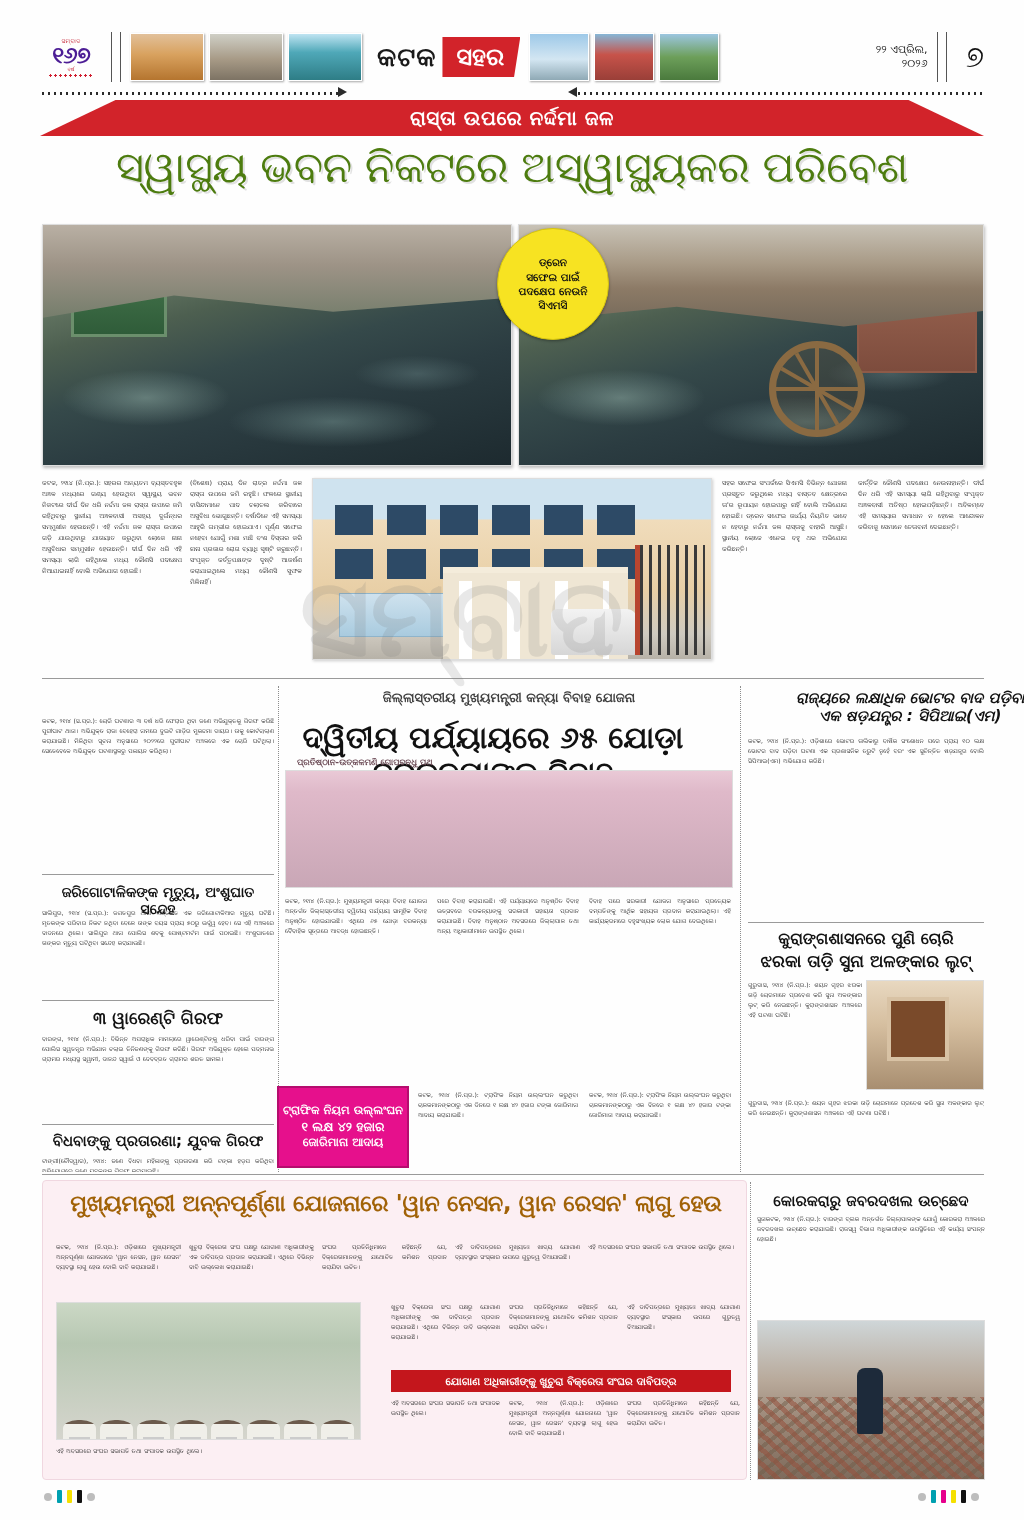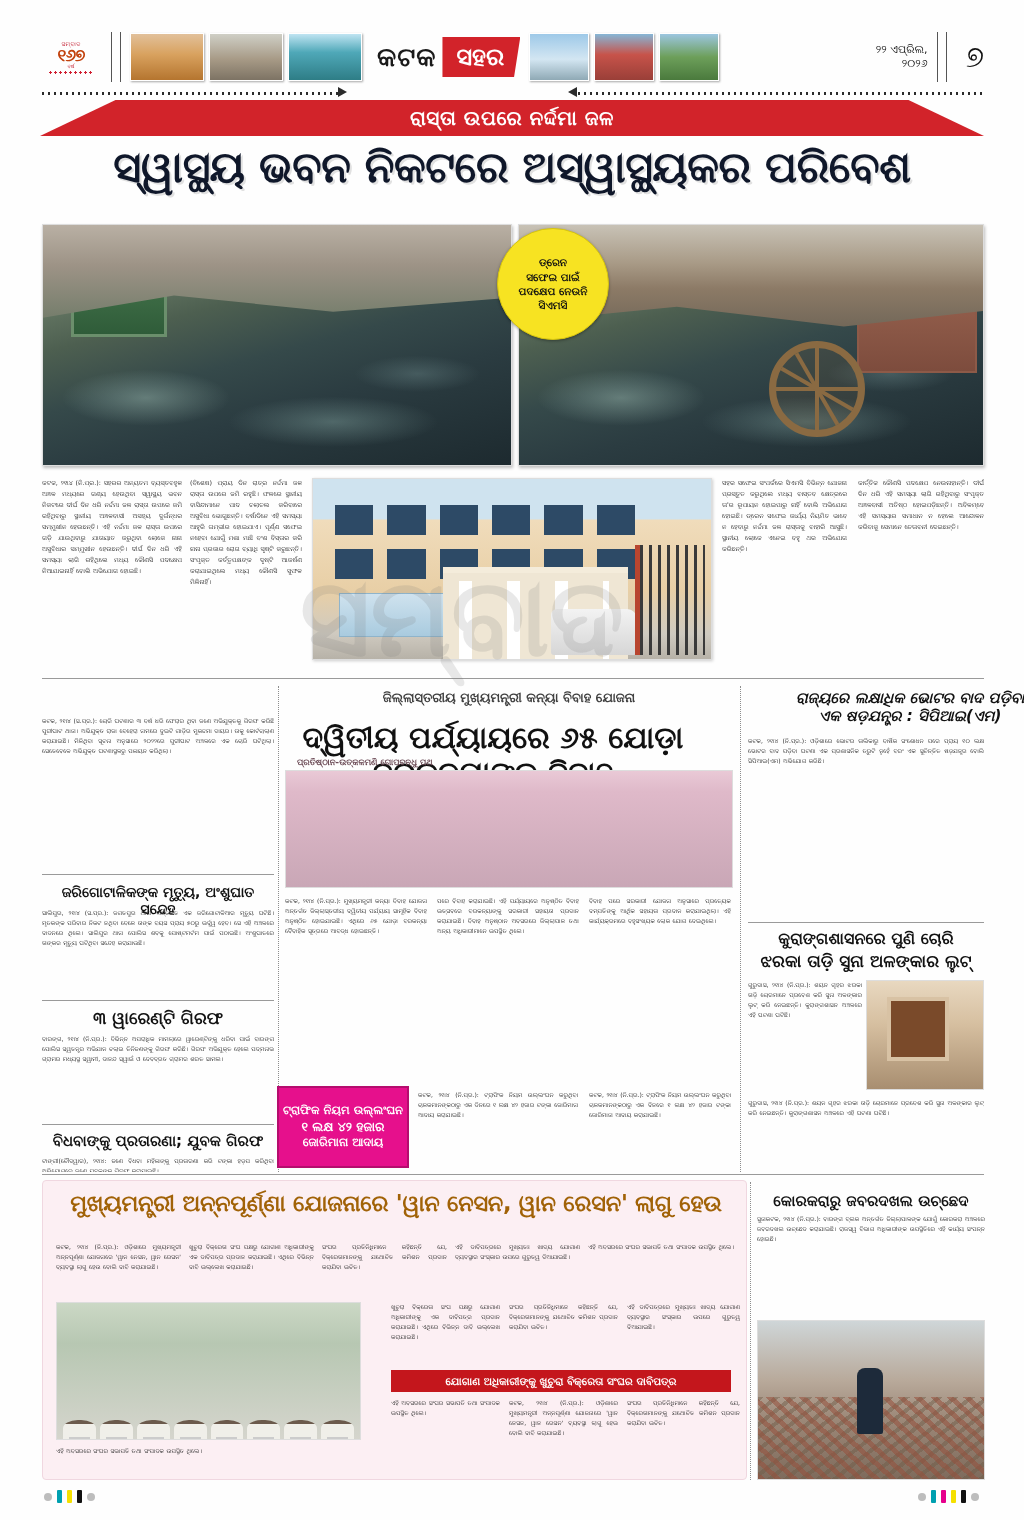--- a/index.html
+++ b/index.html
@@ -22,21 +22,21 @@
     width: 944px; height: 62px;
     display: flex; align-items: center; gap: 5px;
   }
   .brand-logo {
     width: 62px; height: 52px;
     display: flex; flex-direction: column; align-items: center;
     justify-content: center; line-height: 1;
   }
   .brand-logo .bl-top { font-size: 6px; color: #c2182b; letter-spacing: .3px; }
   .brand-logo .bl-main {
-    font-size: 17px; font-weight: 700; color: #c2410c;
+    font-size: 23px; font-weight: 700; color: #4c1d95;
     font-family: "DejaVu Sans", sans-serif; letter-spacing: -1px;
   }
   .brand-logo .bl-sub { font-size: 5px; color: #c2182b; }
   .brand-logo .bl-dots {
     width: 46px; height: 3px; margin-top: 2px;
     background-image: radial-gradient(circle, #cf1d2f 40%, transparent 42%);
     background-size: 5px 3px;
   }
   .rule-sep {
     width: 10px; height: 50px;
@@ -116,21 +116,21 @@
   }
 
   
   .main-headline {
     position: absolute; left: 40px; top: 138px;
     width: 944px; height: 58px;
     display: flex; align-items: center; justify-content: center;
   }
   .main-headline span {
     font-family: "DejaVu Sans", sans-serif;
-    font-size: 43px; font-weight: 700; color: #0f172a;
+    font-size: 43px; font-weight: 400; color: #4d7c0f;
     letter-spacing: -0.5px; white-space: nowrap;
     text-shadow: 2px 2px 0 rgba(200,200,200,.55);
   }
 
   
   .hero-left, .hero-right {
     position: absolute; top: 224px; height: 242px;
     border: 1px solid #ddd;
     box-shadow: 1px 2px 3px rgba(0,0,0,.25);
     overflow: hidden;

